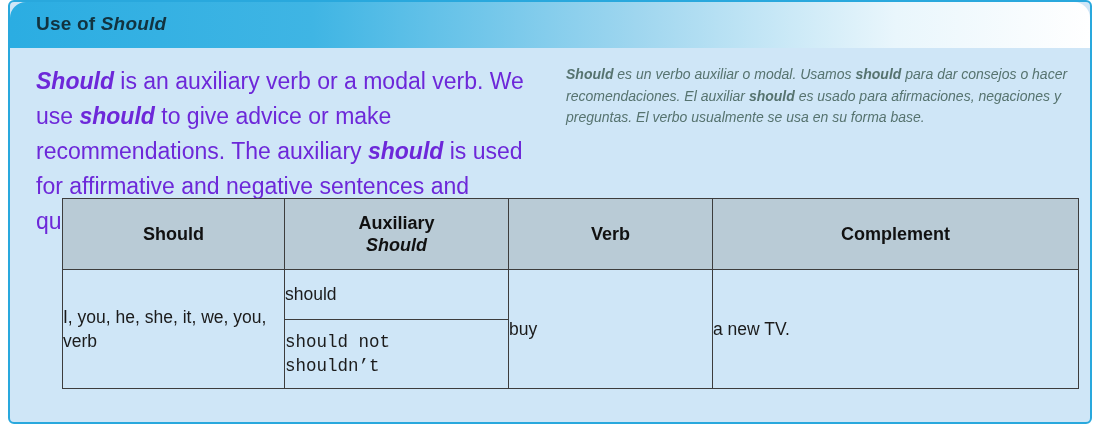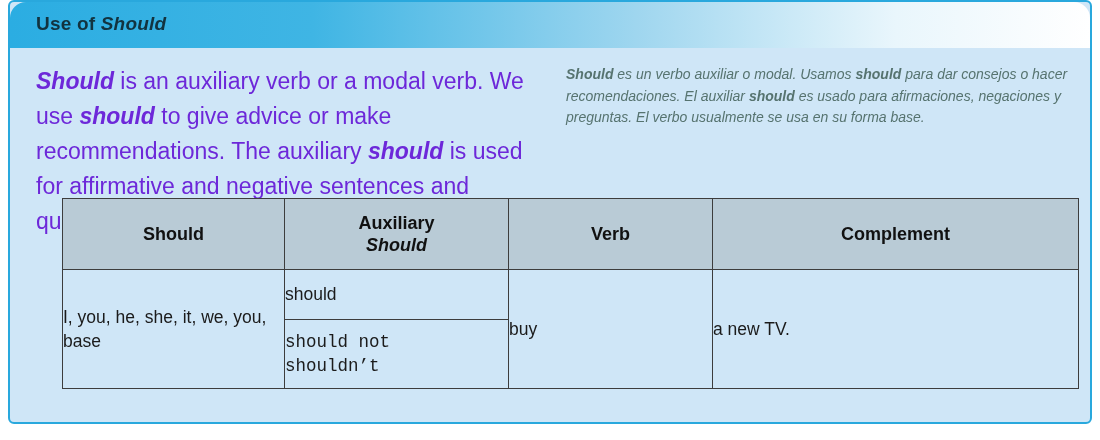--- a/index.html
+++ b/index.html
@@ -149,21 +149,21 @@
       <tr>
         <th class="hdr" rowspan="1">Should</th>
         <th class="hdr">
           <span>Auxiliary</span>
           <span class="sub-ital">Should</span>
         </th>
         <th class="hdr">Verb</th>
         <th class="hdr">Complement</th>
       </tr>
       <tr>
-        <td class="cell cell-subject" rowspan="2">I, you, he, she, it, we, you, base</td>
+        <td class="cell cell-subject" rowspan="2">I, you, he, she, it, we, you, verb</td>
         <td class="cell cell-aux1">should</td>
         <td class="cell" rowspan="2">buy</td>
         <td class="cell" rowspan="2">a new TV.</td>
       </tr>
       <tr>
         <td class="cell cell-aux2">
           <div>should not</div>
           <div>shouldn’t</div>
         </td>
       </tr>

